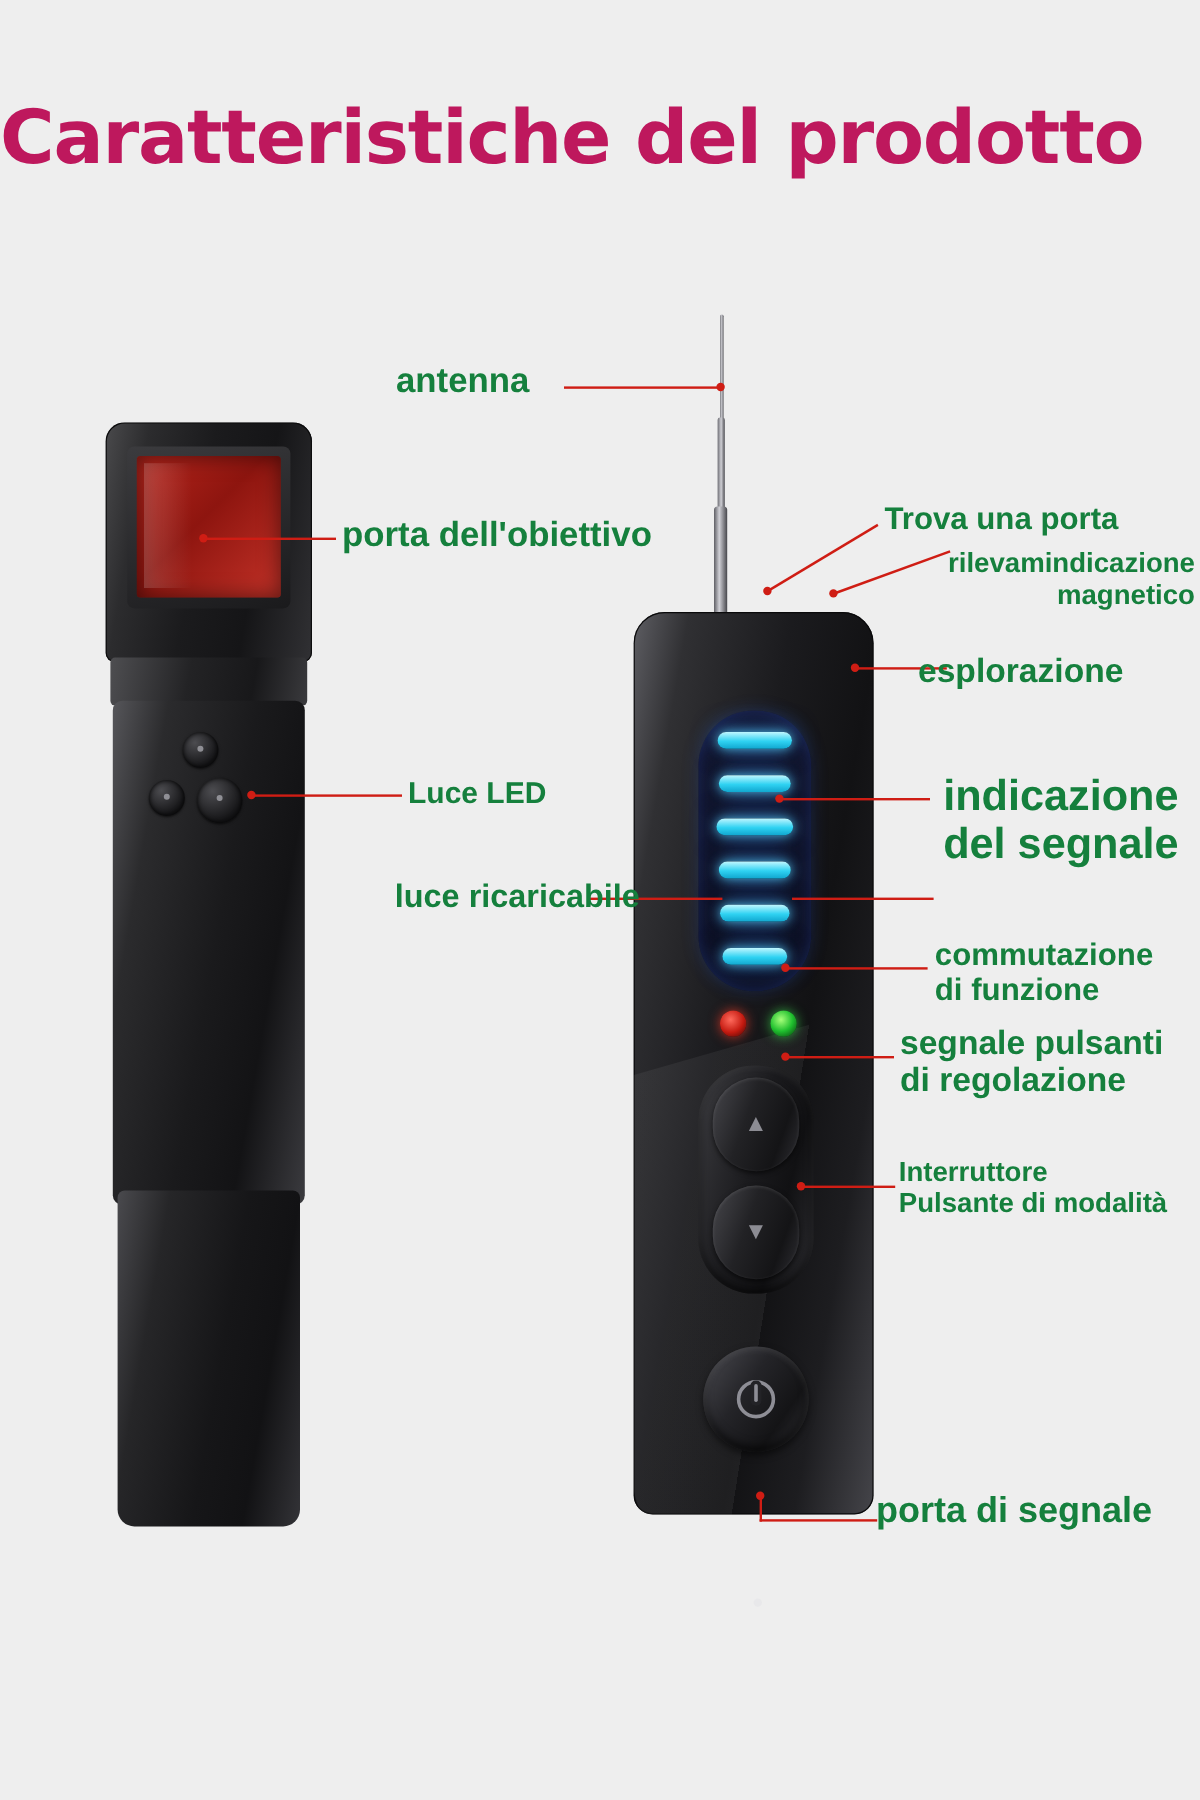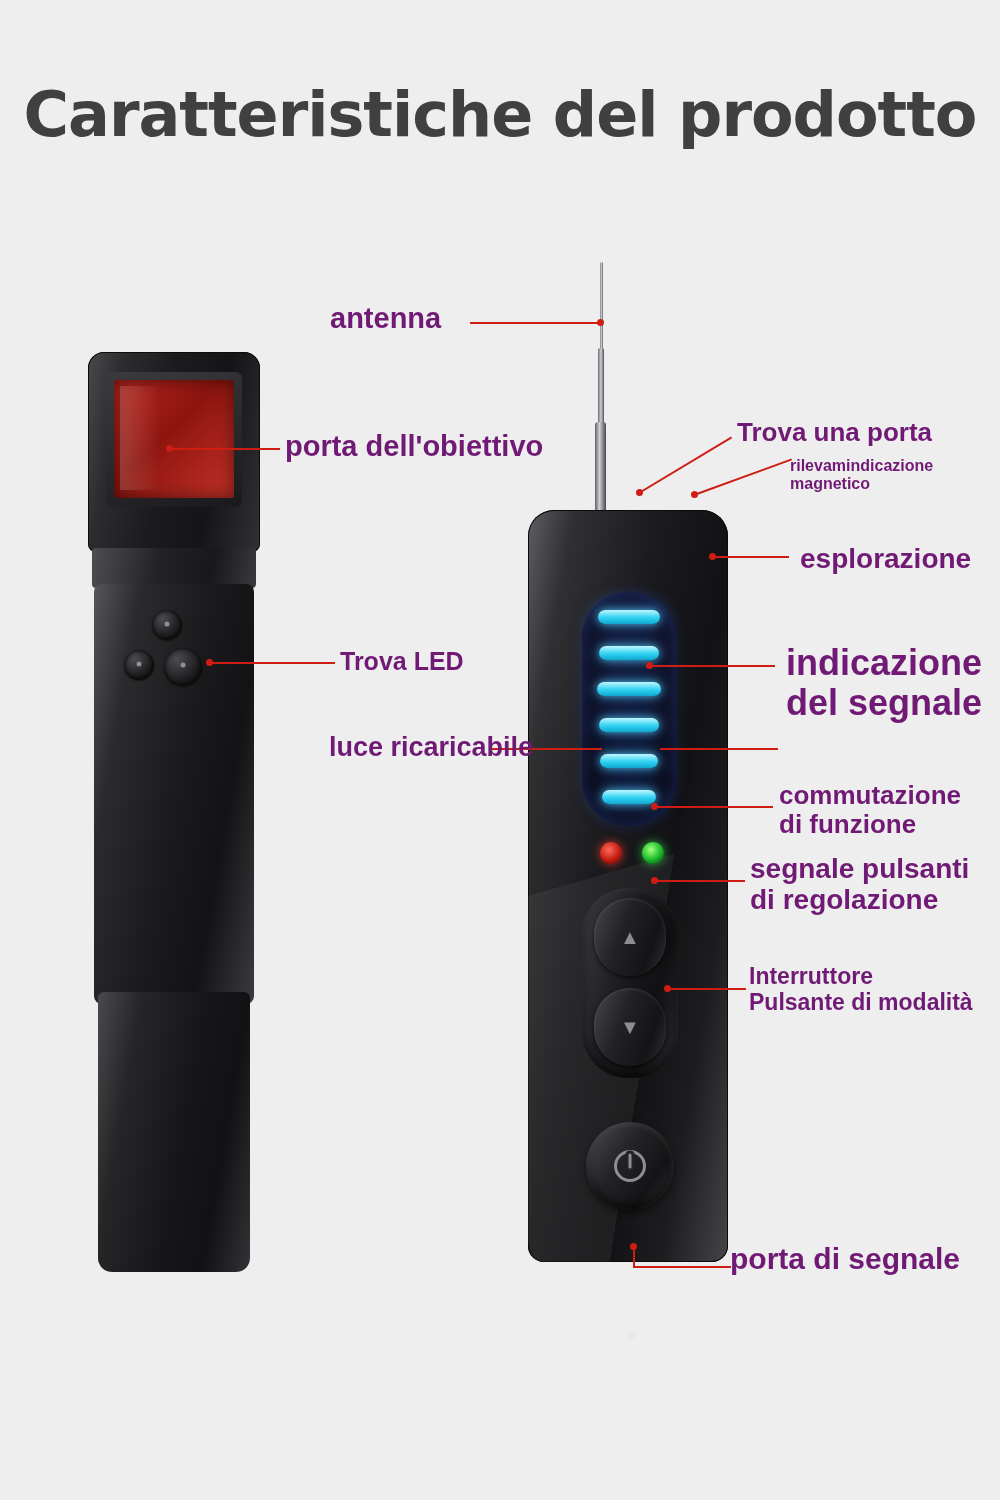--- a/index.html
+++ b/index.html
@@ -8,32 +8,31 @@
     background:#eeeeee;
     font-family:"Liberation Sans",sans-serif;
     position:relative;
     overflow:hidden;
   }
   .stage{position:absolute;left:0;top:0;width:1000px;height:1500px;}
 
   .title{
     position:absolute;
     left:0;top:78px;width:1000px;
-    text-align:center;
     font-size:62px;
     font-weight:bold;
-    color:#404040;
+    color:#be185d;
     letter-spacing:-1px;
     font-family:"DejaVu Sans","Liberation Sans",sans-serif;
   }
 
   
   .lbl{
     position:absolute;
-    color:#701a75;
+    color:#15803d;
     font-weight:bold;
     white-space:pre;
     line-height:1.12;
   }
 
   
   .line{position:absolute;background:#cf1d14;height:2px;transform-origin:0 50%;}
   .vline{position:absolute;background:#cf1d14;width:2px;}
   .dot{position:absolute;width:7px;height:7px;border-radius:50%;background:#cf1d14;}
 
@@ -257,30 +256,30 @@
   <div class="dot" style="left:664px;top:985px;"></div>
 
   <div class="vline" style="left:633px;top:1246px;height:22px;"></div>
   <div class="line" style="left:633px;top:1266px;width:98px;"></div>
   <div class="dot" style="left:630px;top:1243px;"></div>
 
   <div class="lbl" style="left:330px;top:302px;font-size:29px;">antenna</div>
 
   <div class="lbl" style="left:285px;top:430px;font-size:29px;">porta dell'obiettivo</div>
 
-  <div class="lbl" style="left:340px;top:647px;font-size:25px;">Trova LED</div>
+  <div class="lbl" style="left:340px;top:647px;font-size:25px;">Luce LED</div>
 
   <div class="lbl" style="left:285px;top:732px;font-size:27px;margin-left:44px;">luce ricaricabile</div>
 
   <div class="lbl" style="left:737px;top:418px;font-size:26px;">Trova una porta</div>
 
-  <div class="lbl" style="left:790px;top:457px;font-size:16px;">rilevamindicazione
+  <div class="lbl" style="left:790px;top:457px;font-size:23px;text-align:right;">rilevamindicazione
 magnetico</div>
 
-  <div class="lbl" style="left:800px;top:543px;font-size:28px;">esplorazione</div>
+  <div class="lbl" style="left:765px;top:543px;font-size:28px;">esplorazione</div>
 
   <div class="lbl" style="left:786px;top:643px;font-size:36px;">indicazione
 del segnale</div>
 
 
   <div class="lbl" style="left:779px;top:781px;font-size:26px;">commutazione
 di funzione</div>
 
   <div class="lbl" style="left:749px;top:964px;font-size:23px;">Interruttore
 Pulsante di modalità</div>

